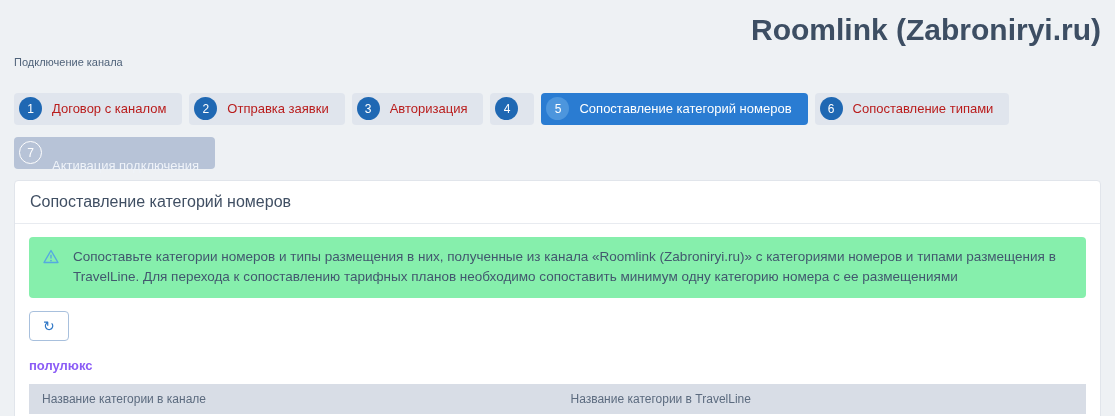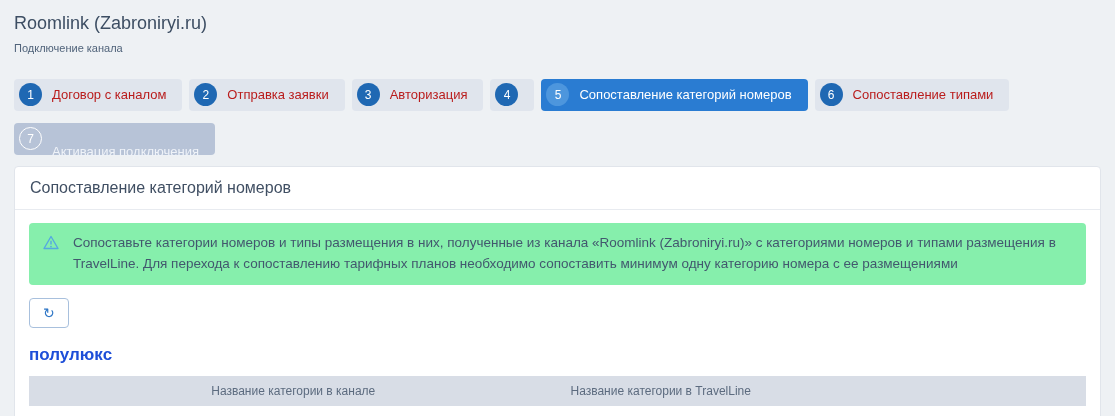--- a/index.html
+++ b/index.html
@@ -7,22 +7,22 @@
   body {
     font-family: "Liberation Sans", sans-serif;
     width: 1115px; height: 416px;
     overflow: hidden;
     color: #44566b;
   }
   .page { padding: 13px 14px 0 14px; width: 1115px; }
 
   
   .page-title {
-    font-size: 18px; font-weight: 400; color: #3d4e63;
-    letter-spacing: 0; line-height: 1.15;
+    font-size: 30px; font-weight: 700; color: #3d4e63;
+    letter-spacing: 0; line-height: 1.15; text-align: right;
   }
   .page-subtitle { font-size: 11px; color: #50637a; margin-top: 8px; }
 
   
   .steps {
     margin-top: 25px;
     display: flex; flex-wrap: wrap;
     gap: 12px 7px;
   }
   .step {
@@ -68,29 +68,29 @@
   .btn-refresh {
     margin-top: 13px;
     display: inline-flex; align-items: center; gap: 8px;
     padding: 7px 13px;
     background: #fff; border: 1px solid #a8c0dd; border-radius: 4px;
     color: #2e76c6; font-size: 13px; font-family: inherit; cursor: pointer;
   }
   .refresh-glyph { font-size: 14px; line-height: 1; }
 
   
-  .group-title { margin: 17px 0 11px 0; font-size: 17px; font-weight: bold; color: #1d4ed8; }
+  .group-title { margin: 17px 0 11px 0; font-size: 13px; font-weight: bold; color: #8b5cf6; }
 
   
   table.map-table { width: 100%; border-collapse: collapse; }
   .map-table th {
     background: #d8dde6; color: #5c6b7f; font-weight: 400;
     font-size: 12px; text-align: left; padding: 8px 13px;
   }
-  .map-table th:first-child { width: 50%; text-align: center; }
+  .map-table th:first-child { width: 50%; }
   .map-table td {
     padding: 9px 13px; font-size: 13px; color: #44566b;
     background: #fff; border-bottom: 1px solid #e8ebf0;
     vertical-align: middle;
   }
 </style>
 </head>
 <body>
 
 <div class="page">

